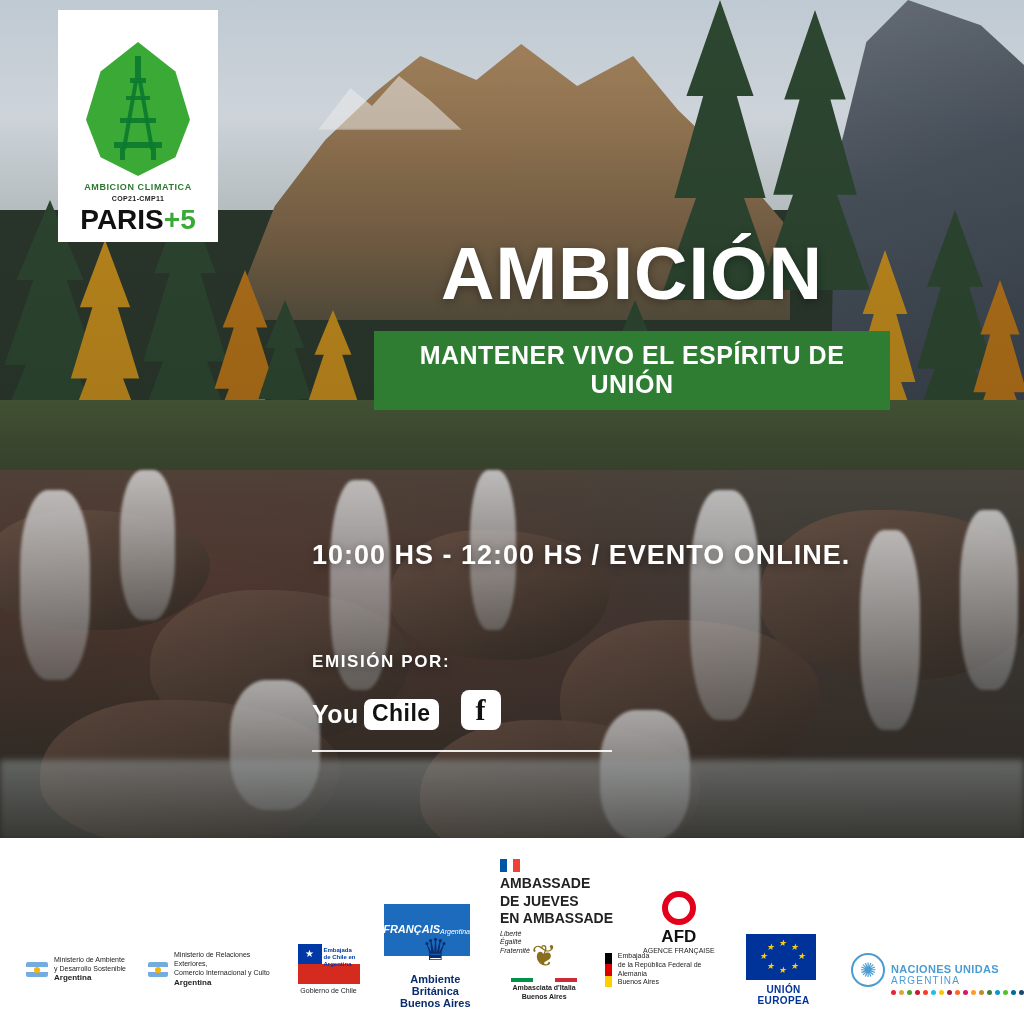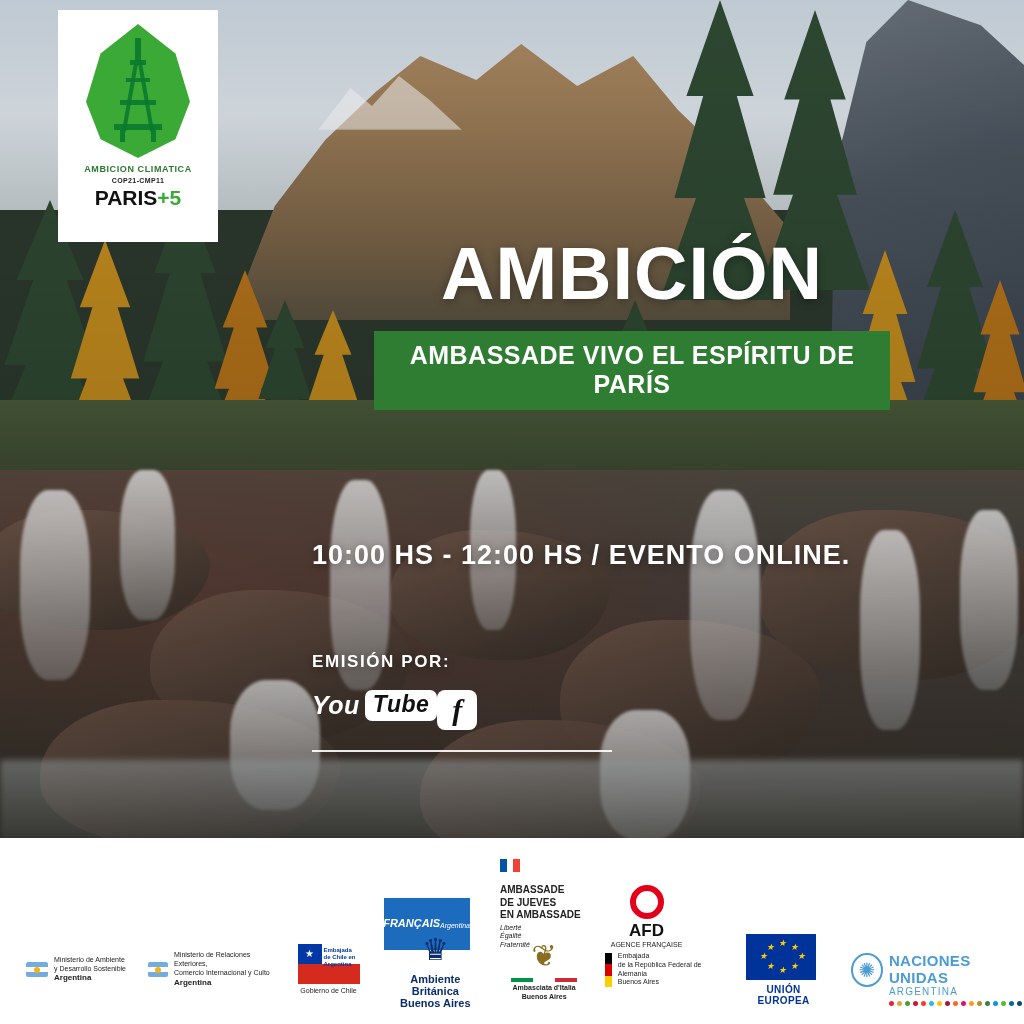--- a/index.html
+++ b/index.html
@@ -115,21 +115,21 @@
   
   .logo-card {
     position: absolute;
     left: 58px; top: 10px;
     width: 160px; height: 232px;
     background: #ffffff;
     display: flex;
     flex-direction: column;
     align-items: center;
     justify-content: flex-start;
-    padding-top: 14px;
+    padding-top: 32px;
     box-sizing: border-box;
   }
   .leaf {
     position: relative;
     width: 104px; height: 134px;
     background: #3aa935;
     border-radius: 52px 52px 52px 52px / 78px 78px 44px 44px;
     clip-path: polygon(50% 0%, 86% 22%, 100% 58%, 86% 86%, 50% 100%, 14% 86%, 0% 58%, 14% 22%);
     display: flex;
     align-items: flex-end;
@@ -154,21 +154,21 @@
     margin-top: 6px;
   }
   .logo-cop {
     font-size: 7px;
     letter-spacing: 0.4px;
     color: #222;
     font-weight: bold;
     margin-top: 3px;
   }
   .logo-paris {
-    font-size: 21px;
+    font-size: 28px;
     letter-spacing: 0px;
     color: #111;
     font-weight: bold;
     margin-top: 2px;
   }
   .logo-paris .plus { color: #3aa935; }
 
   
   .copy {
     position: absolute;
@@ -216,22 +216,22 @@
     font-weight: bold;
     font-size: 17px;
     letter-spacing: 1.6px;
     text-shadow: 0 2px 8px rgba(0,0,0,0.4);
   }
 
   .social {
     position: absolute;
     left: 312px; top: 690px;
     display: flex;
-    align-items: flex-start;
-    font-style: italic;
+    align-items: flex-end;
+    gap: 22px;
   }
   .yt {
     display: flex;
     align-items: center;
     gap: 5px;
     color: #ffffff;
     font-weight: bold;
     font-size: 25px;
     letter-spacing: 0.5px;
   }
@@ -398,21 +398,21 @@
     width: 34px; height: 34px;
     border-radius: 50%;
     border: 2px solid #4b9cd3;
     box-sizing: border-box;
     color: #4b9cd3;
     font-size: 20px;
     line-height: 30px;
     text-align: center;
   }
   .un-text { color: #4b9cd3; text-align: left; }
-  .un-text .l1 { font-weight: bold; font-size: 15px; letter-spacing: 0.3px; margin-top: 18px; }
+  .un-text .l1 { font-weight: bold; font-size: 11px; letter-spacing: 0.3px; margin-top: 18px; }
   .un-text .l2 { font-size: 10px; letter-spacing: 1.2px; }
   .un-dots { margin-top: 4px; display: flex; gap: 3px; }
   .un-dots i { width: 5px; height: 5px; border-radius: 50%; display: block; }
 </style>
 </head>
 <body>
 
 <div class="poster">
 
   <div class="hero">
@@ -476,32 +476,32 @@
     </div>
     <div class="logo-sub">AMBICION CLIMATICA</div>
     <div class="logo-cop">COP21-CMP11</div>
     <div class="logo-paris">
       <span>PARIS</span><span class="plus">+5</span>
     </div>
   </div>
 
   <div class="copy">
     <div class="title">AMBICIÓN</div>
-    <div class="subtitle-band">AMBASSADE VIVO EL ESPÍRITU DE PARÍS</div>
+    <div class="subtitle-band">MANTENER VIVO EL ESPÍRITU DE UNIÓN</div>
   </div>
 
   <div class="when">
     <div>10:00 HS - 12:00 HS / EVENTO ONLINE.</div>
   </div>
 
   <div class="emission-label">EMISIÓN POR:</div>
   <div class="social">
     <div class="yt">
       <span>You</span>
-      <span class="yt-badge">Tube</span>
+      <span class="yt-badge">Chile</span>
     </div>
     <div class="fb">f</div>
   </div>
 
   <div class="rule"></div>
 
   <div class="footer">
 
     <div class="footer-row" style="left:384px; top:18px; gap:30px;">
       <div class="logo-block">
@@ -509,21 +509,21 @@
           <div>INSTITUT</div>
           <div>FRANÇAIS</div>
           <div class="sm">Argentina</div>
         </div>
       </div>
 
       <div class="logo-block">
         <div style="text-align:left;">
           <span class="fr-flag"></span>
         </div>
-        <div class="tiny" style="text-align:left; font-weight:bold; font-size:10px; margin-top:10px;">
+        <div class="tiny" style="text-align:left; font-weight:bold; font-size:14px; margin-top:1px;">
           <div>AMBASSADE</div>
           <div>DE JUEVES</div>
           <div>EN AMBASSADE</div>
         </div>
         <div class="tiny" style="text-align:left; font-style:italic; margin-top:2px;">
           <div>Liberté</div>
           <div>Égalité</div>
           <div>Fraternité</div>
         </div>
       </div>

